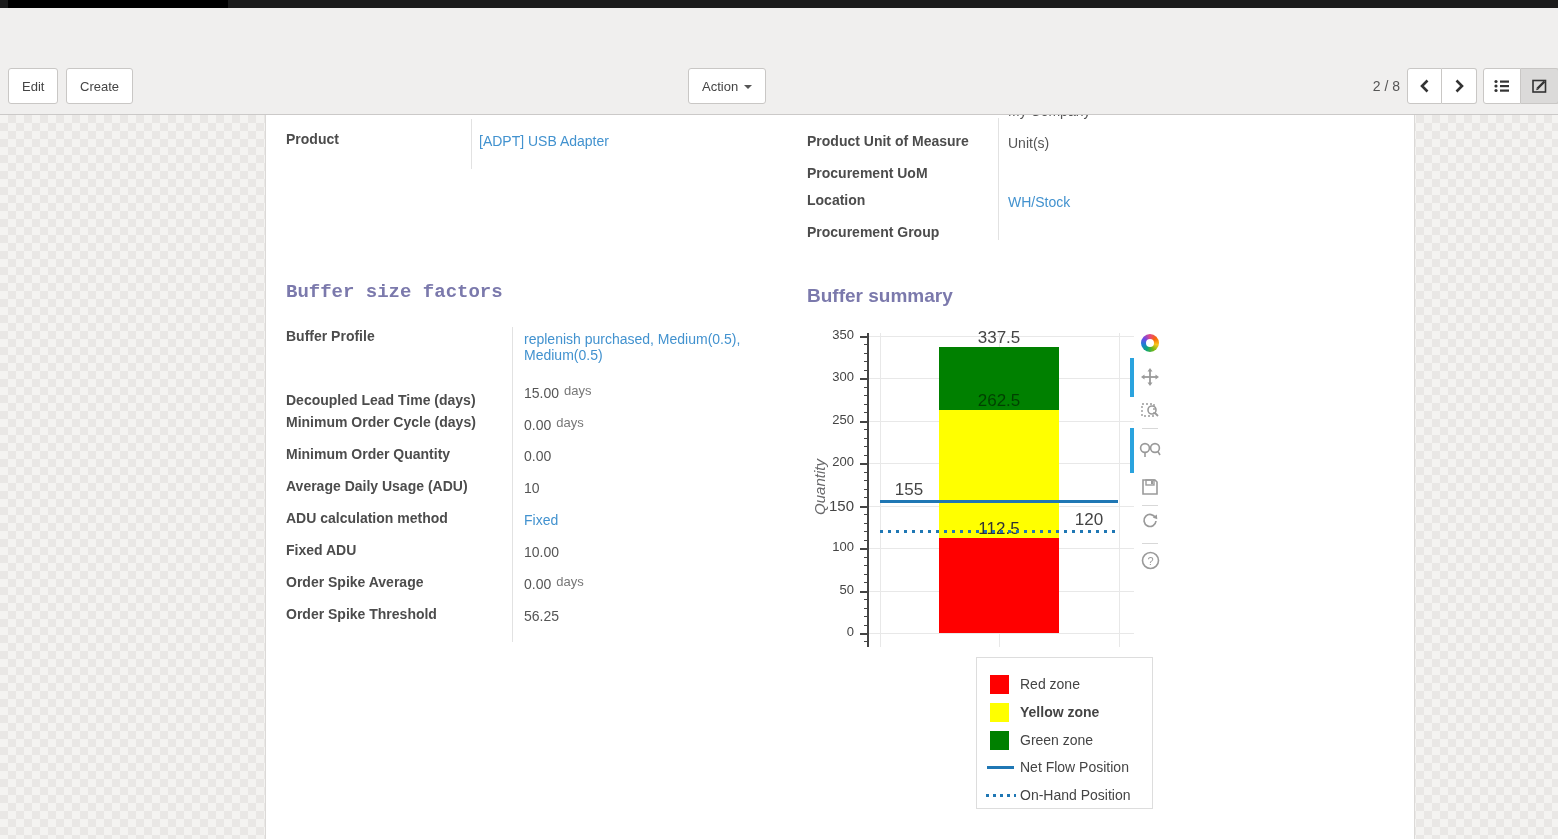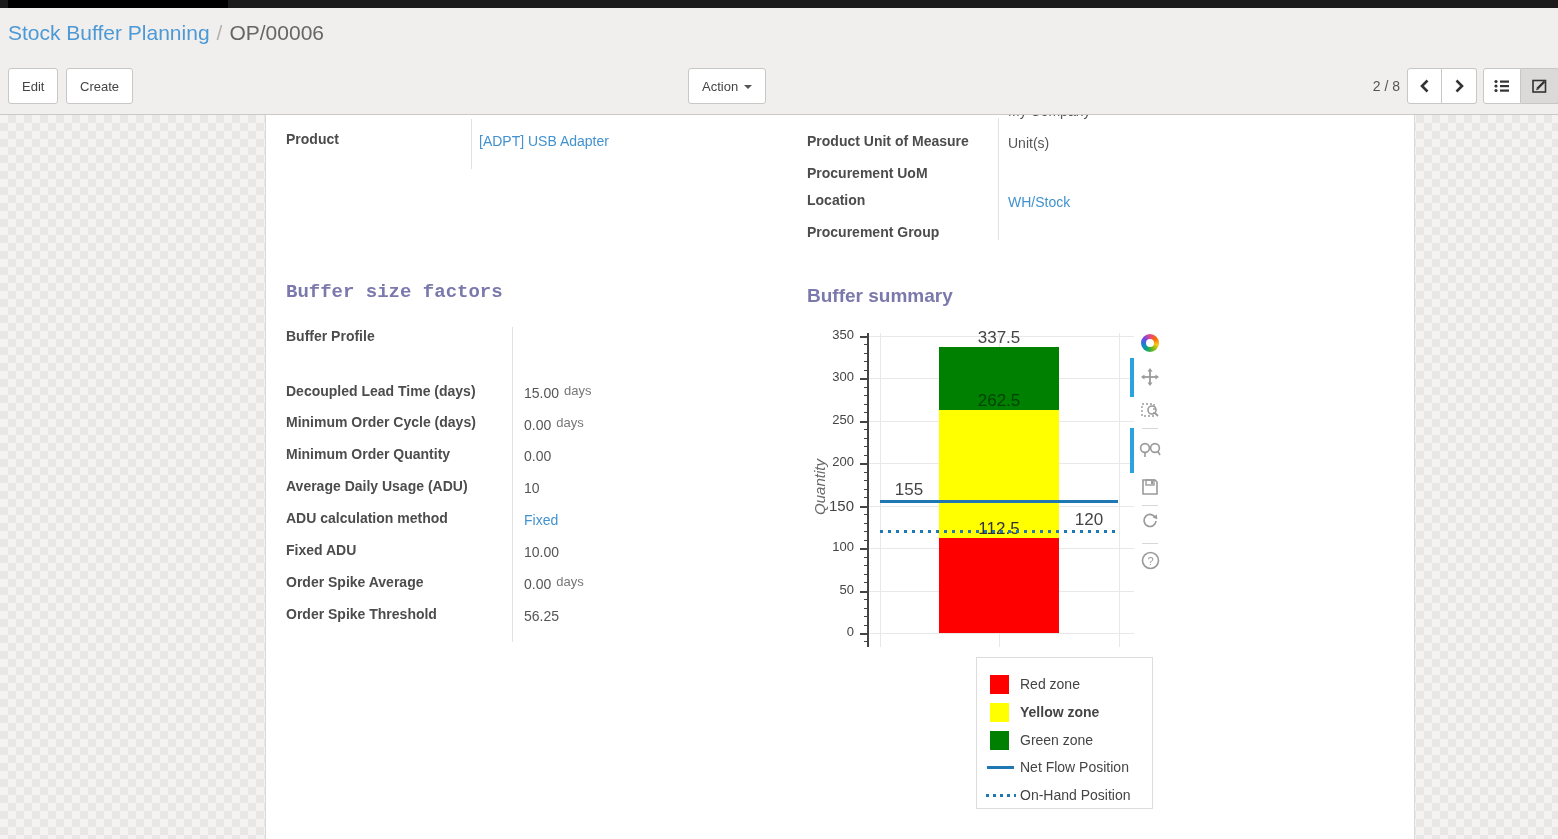--- a/index.html
+++ b/index.html
@@ -79,23 +79,20 @@
 </head>
 <body>
 
 <div class="screen">
 
   <div class="topbar">
     <div class="topbar-seg"></div>
   </div>
 
   <div class="control-panel">
-    <div class="breadcrumb">
-      <a>Stock Buffer Planning</a><span class="sep">/</span><span class="current">OP/00006</span>
-    </div>
 
     <button class="btn btn-edit">Edit</button>
     <button class="btn btn-create">Create</button>
     <button class="btn btn-action"><span>Action</span><span class="caret"></span></button>
 
     <div class="pager-count">2 / 8</div>
 
     <div class="btn-group pager-group">
       <div class="gbtn first">
         <svg width="14" height="16" viewBox="0 0 14 16">
@@ -149,22 +146,23 @@
       <div class="fl" style="left:541px; top:50px;">Procurement UoM</div>
       <div class="fv" style="left:742px; top:52px;"></div>
       <div class="fl" style="left:541px; top:77px;">Location</div>
       <a class="fv link" style="left:742px; top:79px;">WH/Stock</a>
       <div class="fl" style="left:541px; top:109px;">Procurement Group</div>
       <div class="fv" style="left:742px; top:111px;"></div>
 
       <div class="group-title" style="left:20px; top:166px;font-family:Liberation Mono, monospace;">Buffer size factors</div>
 
       <div class="fl" style="left:20px; top:213px;">Buffer Profile</div>
-
-      <div class="fl" style="left:20px; top:268px;">Decoupled Lead Time (days)</div>
+      <a class="fv wrap link" style="left:258px; top:216px; width:258px;">replenish purchased, Medium(0.5), Medium(0.5)</a>
+
+      <div class="fl" style="left:20px; top:277px;">Decoupled Lead Time (days)</div>
       <div class="fv" style="left:258px; top:270px;"><span>15.00</span><span class="suffix">days</span></div>
 
       <div class="fl" style="left:20px; top:299px;">Minimum Order Cycle (days)</div>
       <div class="fv" style="left:258px; top:302px;"><span>0.00</span><span class="suffix">days</span></div>
 
       <div class="fl" style="left:20px; top:331px;">Minimum Order Quantity</div>
       <div class="fv" style="left:258px; top:333px;">0.00</div>
 
       <div class="fl" style="left:20px; top:363px;">Average Daily Usage (ADU)</div>
       <div class="fv" style="left:258px; top:365px;">10</div>

